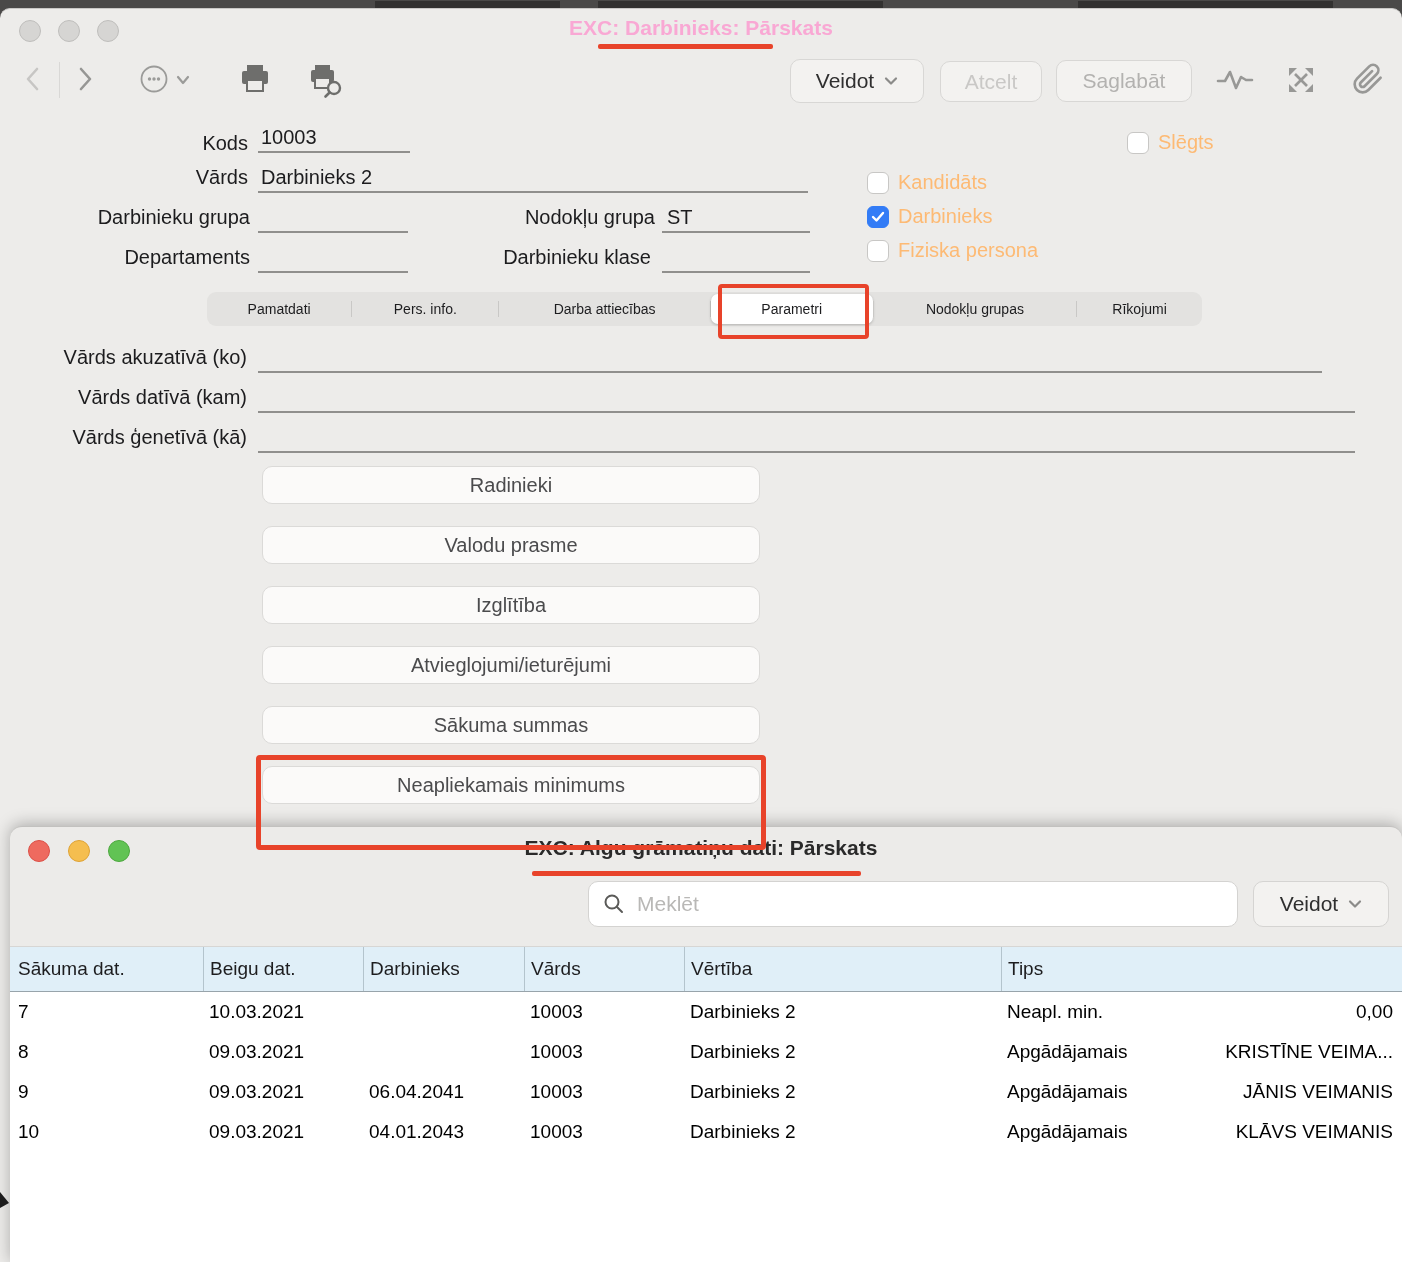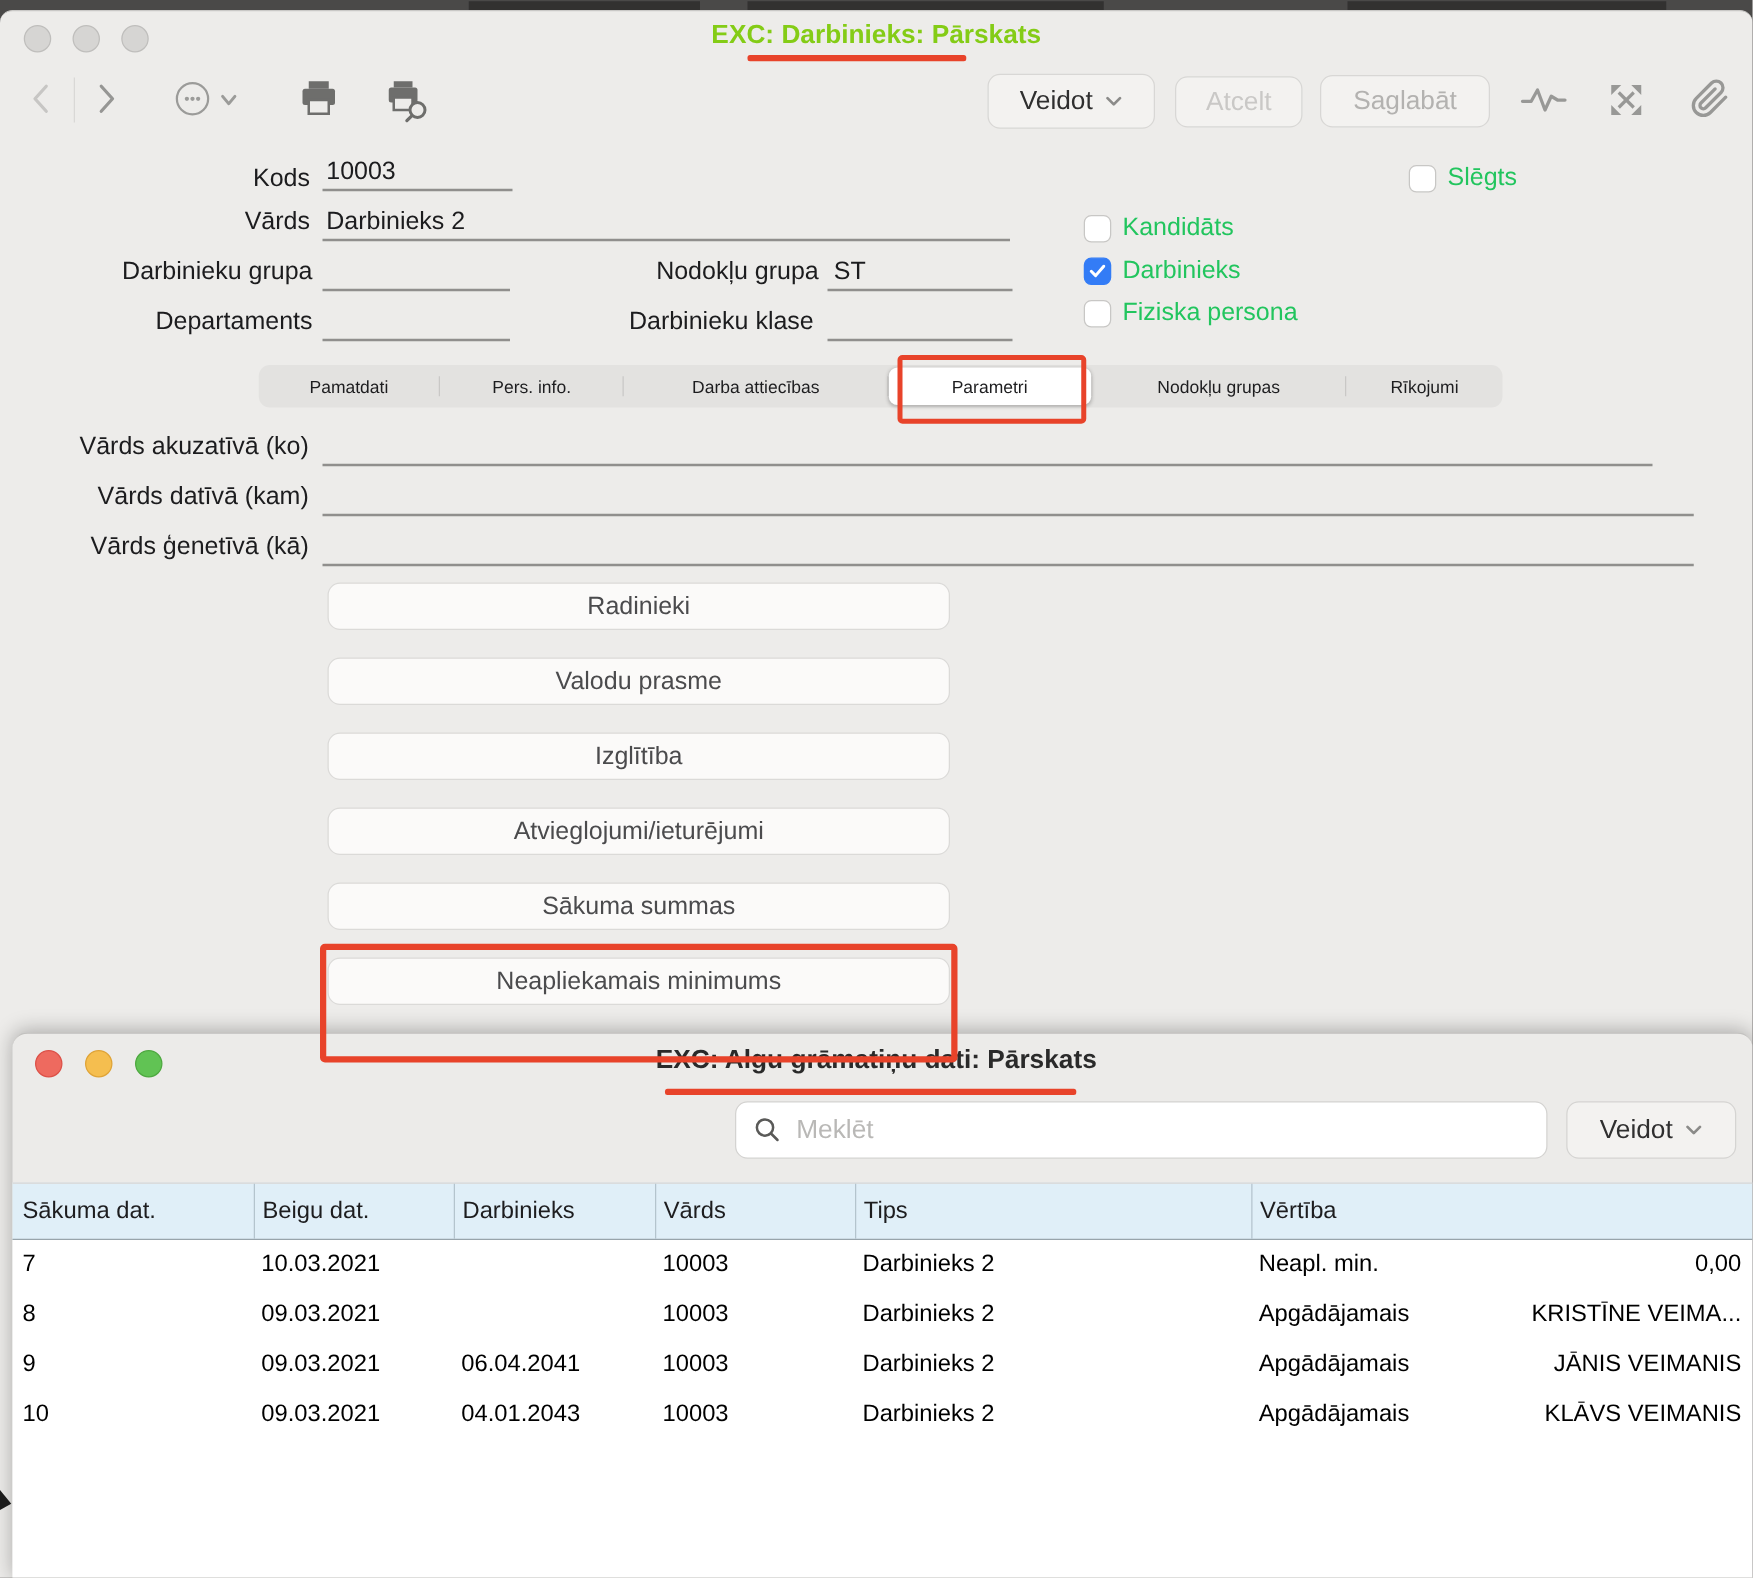--- a/index.html
+++ b/index.html
@@ -26,21 +26,21 @@
   }
 
   
   .tl{width:20px;height:20px;border-radius:50%;z-index:2;}
   .tl.gray{background:#d6d5d3;border:1px solid #bfbebc;}
   .tl.red{background:#ee6a5f;border:1px solid #dc5047;z-index:21;}
   .tl.yellow{background:#f5be4f;border:1px solid #dfa336;z-index:21;}
   .tl.green{background:#61c354;border:1px solid #4da83f;z-index:21;}
 
   .wtitle{left:0;width:1402px;text-align:center;font-size:21px;font-weight:700;z-index:2;}
-  .wtitle.inactive{color:#84cc16;}
+  .wtitle.inactive{color:#f9a8d4;}
   .wtitle.active{color:#2a2a2a;z-index:21;}
 
   
   .ann{background:#e8432a;border-radius:2px;z-index:40;}
   .annbox{border:4px solid #e8432a;border-radius:4px;background:transparent;z-index:40;}
 
   
   .icon{display:flex;align-items:center;justify-content:center;z-index:2;}
   .tb-btn{
     display:flex;align-items:center;justify-content:center;gap:10px;
@@ -52,21 +52,21 @@
   .vdiv{background:#d9d8d6;z-index:2;}
 
   
   .lbl{font-size:20px;color:#1c1c1e;text-align:right;z-index:2;}
   .fval{font-size:20px;color:#1c1c1e;z-index:2;}
   .fline{height:2px;background:#908f8d;z-index:2;}
 
   .cb{display:flex;align-items:center;gap:9px;z-index:2;}
   .cb .box{width:22px;height:22px;border:1.5px solid #c8c7c5;border-radius:6px;background:#fff;box-sizing:border-box;}
   .cb .box.checked{background:#337cf6;border-color:#337cf6;display:flex;align-items:center;justify-content:center;}
-  .cb .cbl{font-size:20px;color:#22c55e;}
+  .cb .cbl{font-size:20px;color:#fdba74;}
 
   
   .tabs{
     left:207px;top:292px;width:995px;height:34px;background:#e3e2e0;
     border-radius:9px;display:flex;align-items:center;z-index:2;
   }
   .tab{height:30px;margin:2px 0;display:flex;align-items:center;justify-content:center;
     font-size:14px;color:#1d1d1f;box-sizing:border-box;}
   .tab.sel{background:#ffffff;border-radius:7px;box-shadow:0 1px 3px rgba(0,0,0,.22);}
   .tsep{width:1px;height:16px;background:#c9c8c6;}
@@ -298,22 +298,22 @@
   <svg width="14" height="10" viewBox="0 0 14 10">
       <polyline points="2,2.5 7,7.5 12,2.5" fill="none" stroke="#8b8b89" stroke-width="2.2" stroke-linecap="round" stroke-linejoin="round"></polyline>
     </svg>
 </div>
 
 <div class="abs thead">
   <div class="hc">Sākuma dat.</div>
   <div class="hc">Beigu dat.</div>
   <div class="hc">Darbinieks</div>
   <div class="hc">Vārds</div>
+  <div class="hc">Vērtība</div>
   <div class="hc">Tips</div>
-  <div class="hc">Vērtība</div>
 </div>
 
 <div class="abs tbody">
   <div class="trow">
     <div class="tc">7</div>
     <div class="tc">10.03.2021</div>
     <div class="tc"></div>
     <div class="tc">10003</div>
     <div class="tc">Darbinieks 2</div>
     <div class="tc">Neapl. min.</div>

